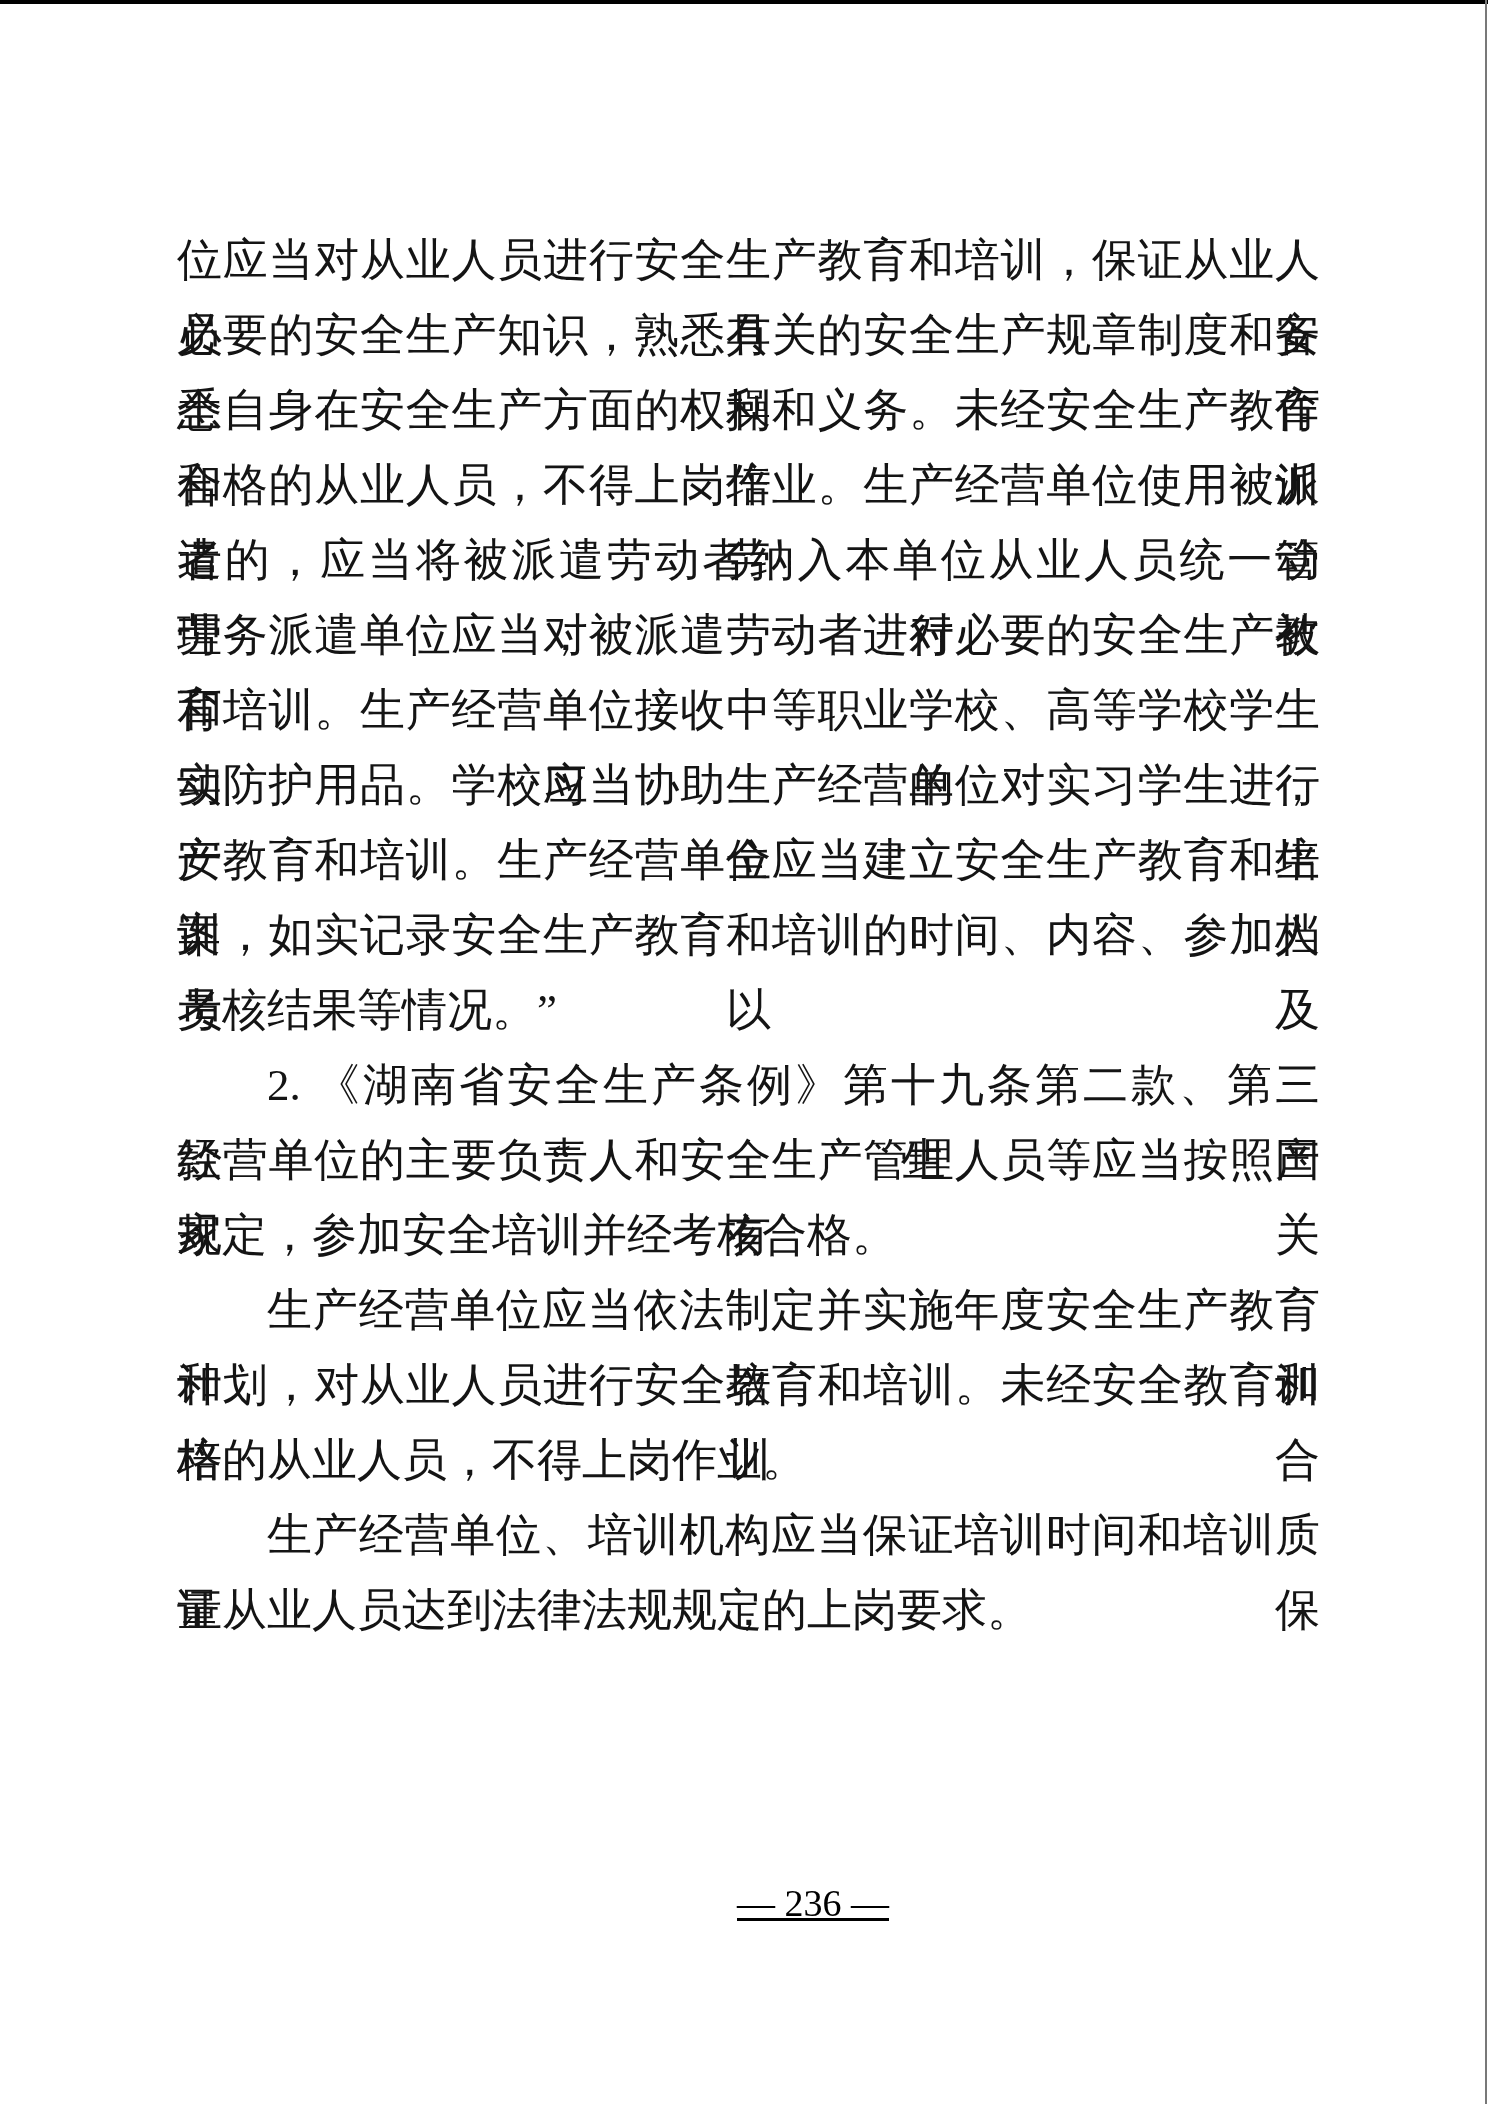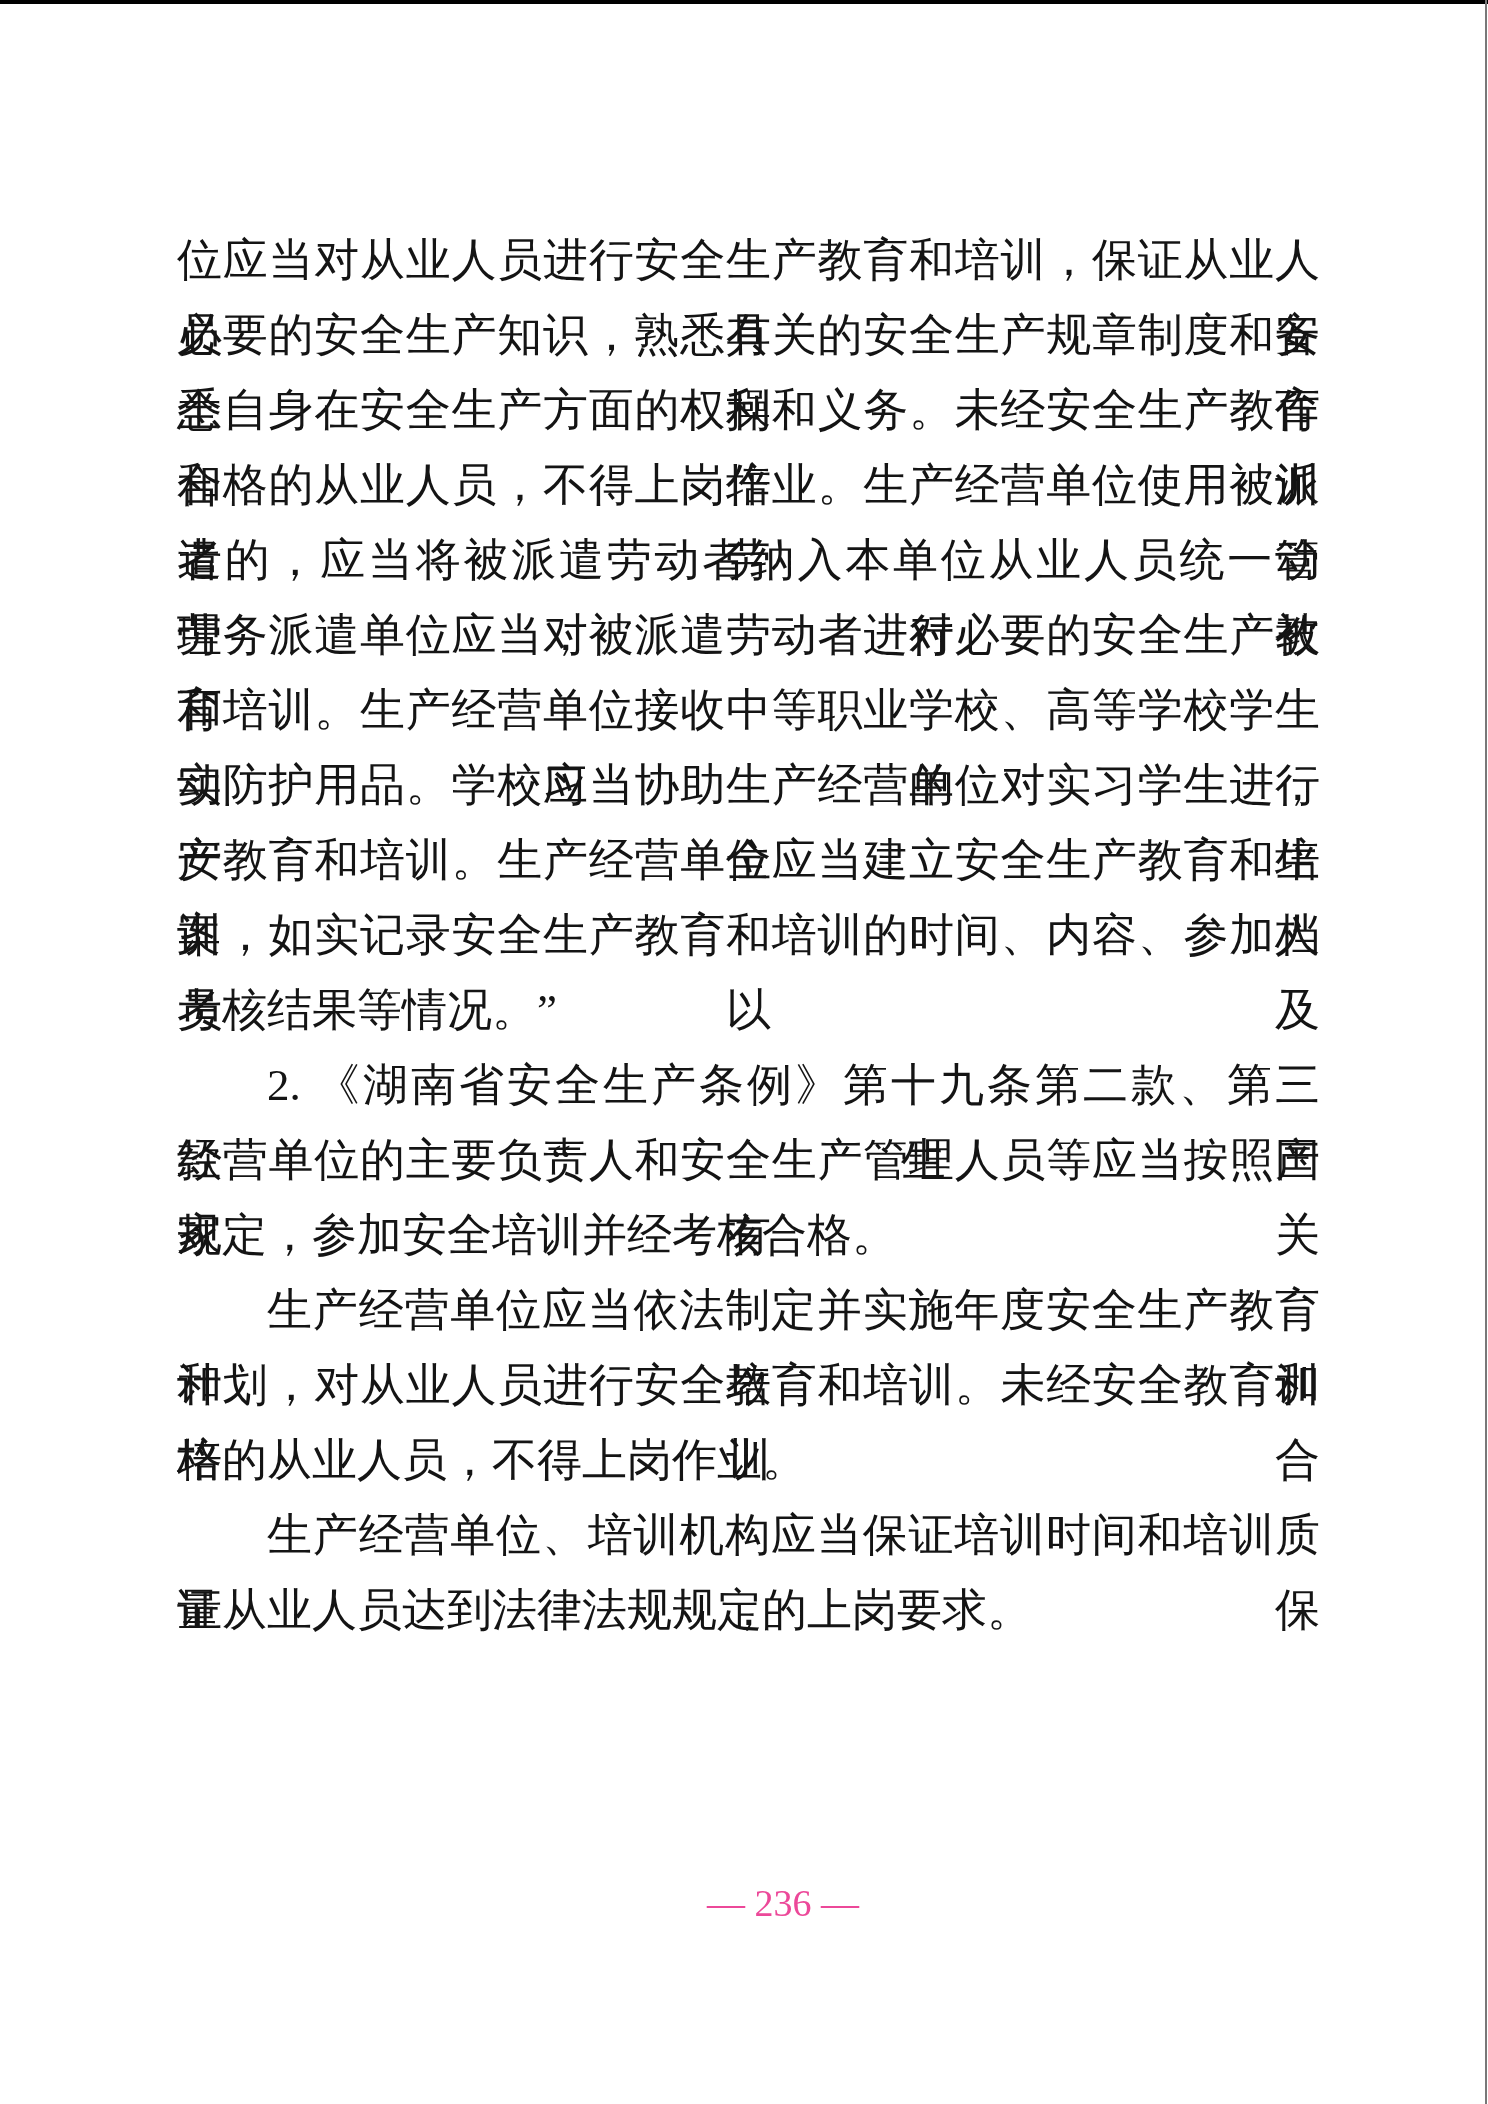--- a/index.html
+++ b/index.html
@@ -39,27 +39,28 @@
       letter-spacing: 0;
       text-align: justify;
       text-align-last: left;
       text-justify: inter-character;
     }
     .j { text-align-last: justify; }
     .ind { text-indent: 90px; }
     .page-number {
       position: absolute;
       top: 1882px;
-      left: 677px;
+      left: 707px;
       width: 212px;
       text-align: center;
       font-size: 38px;
       line-height: 42px;
-      color: #ec4899;
+      color: #000000;
       white-space: nowrap;
+      text-decoration: underline;
     }
   </style>
 </head>
 <body>
 
 <div class="page">
   <div class="scan-edge-top"></div>
   <div class="scan-edge-right"></div>
 
   <main class="text-block">

